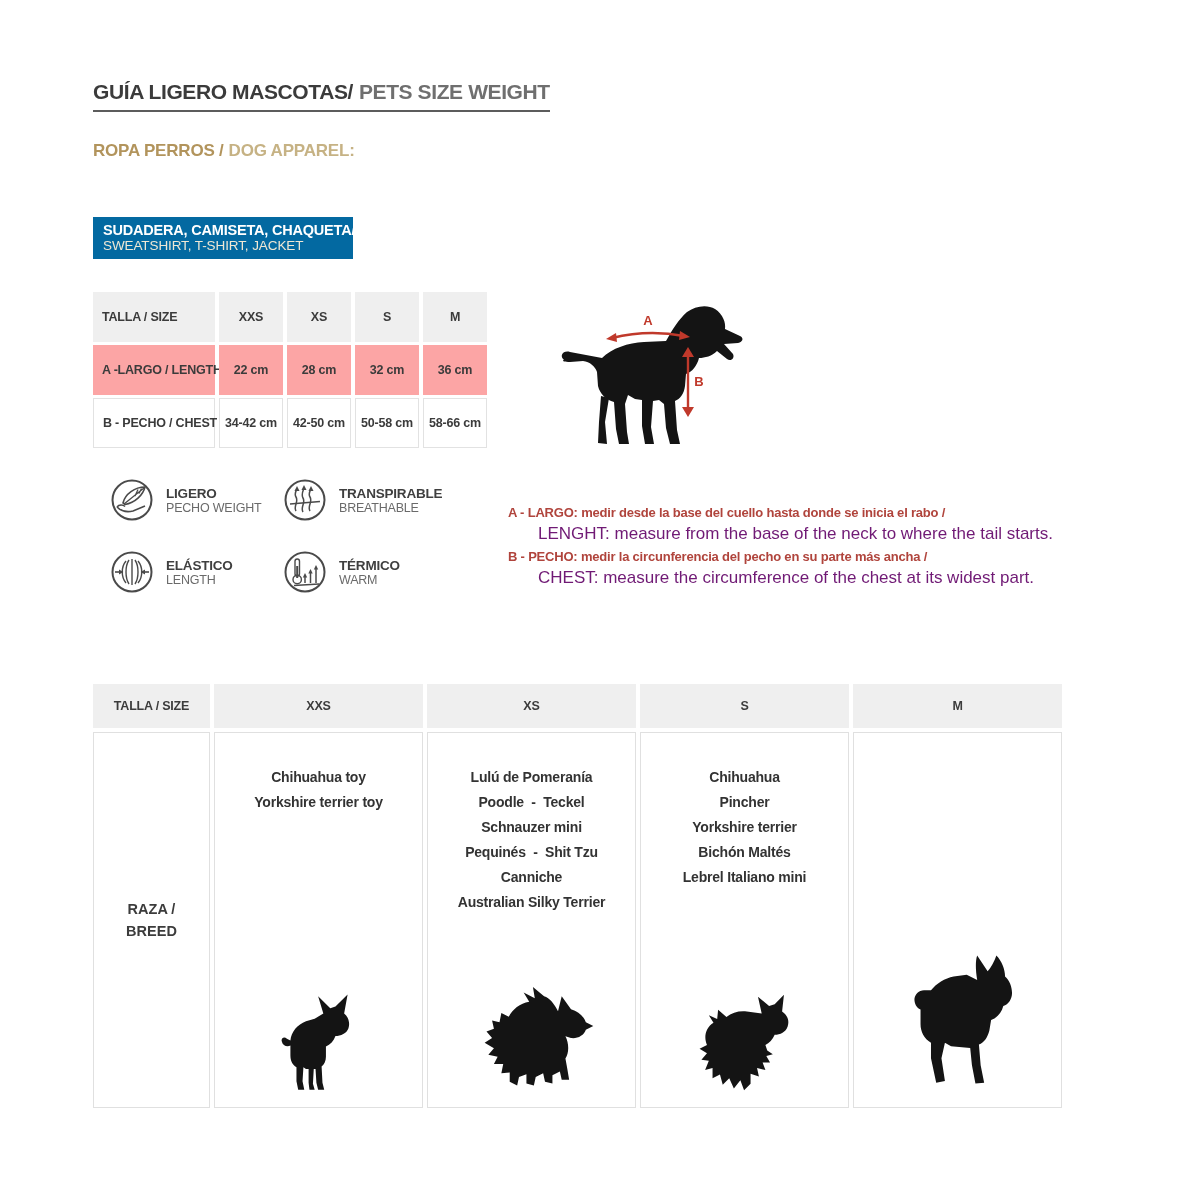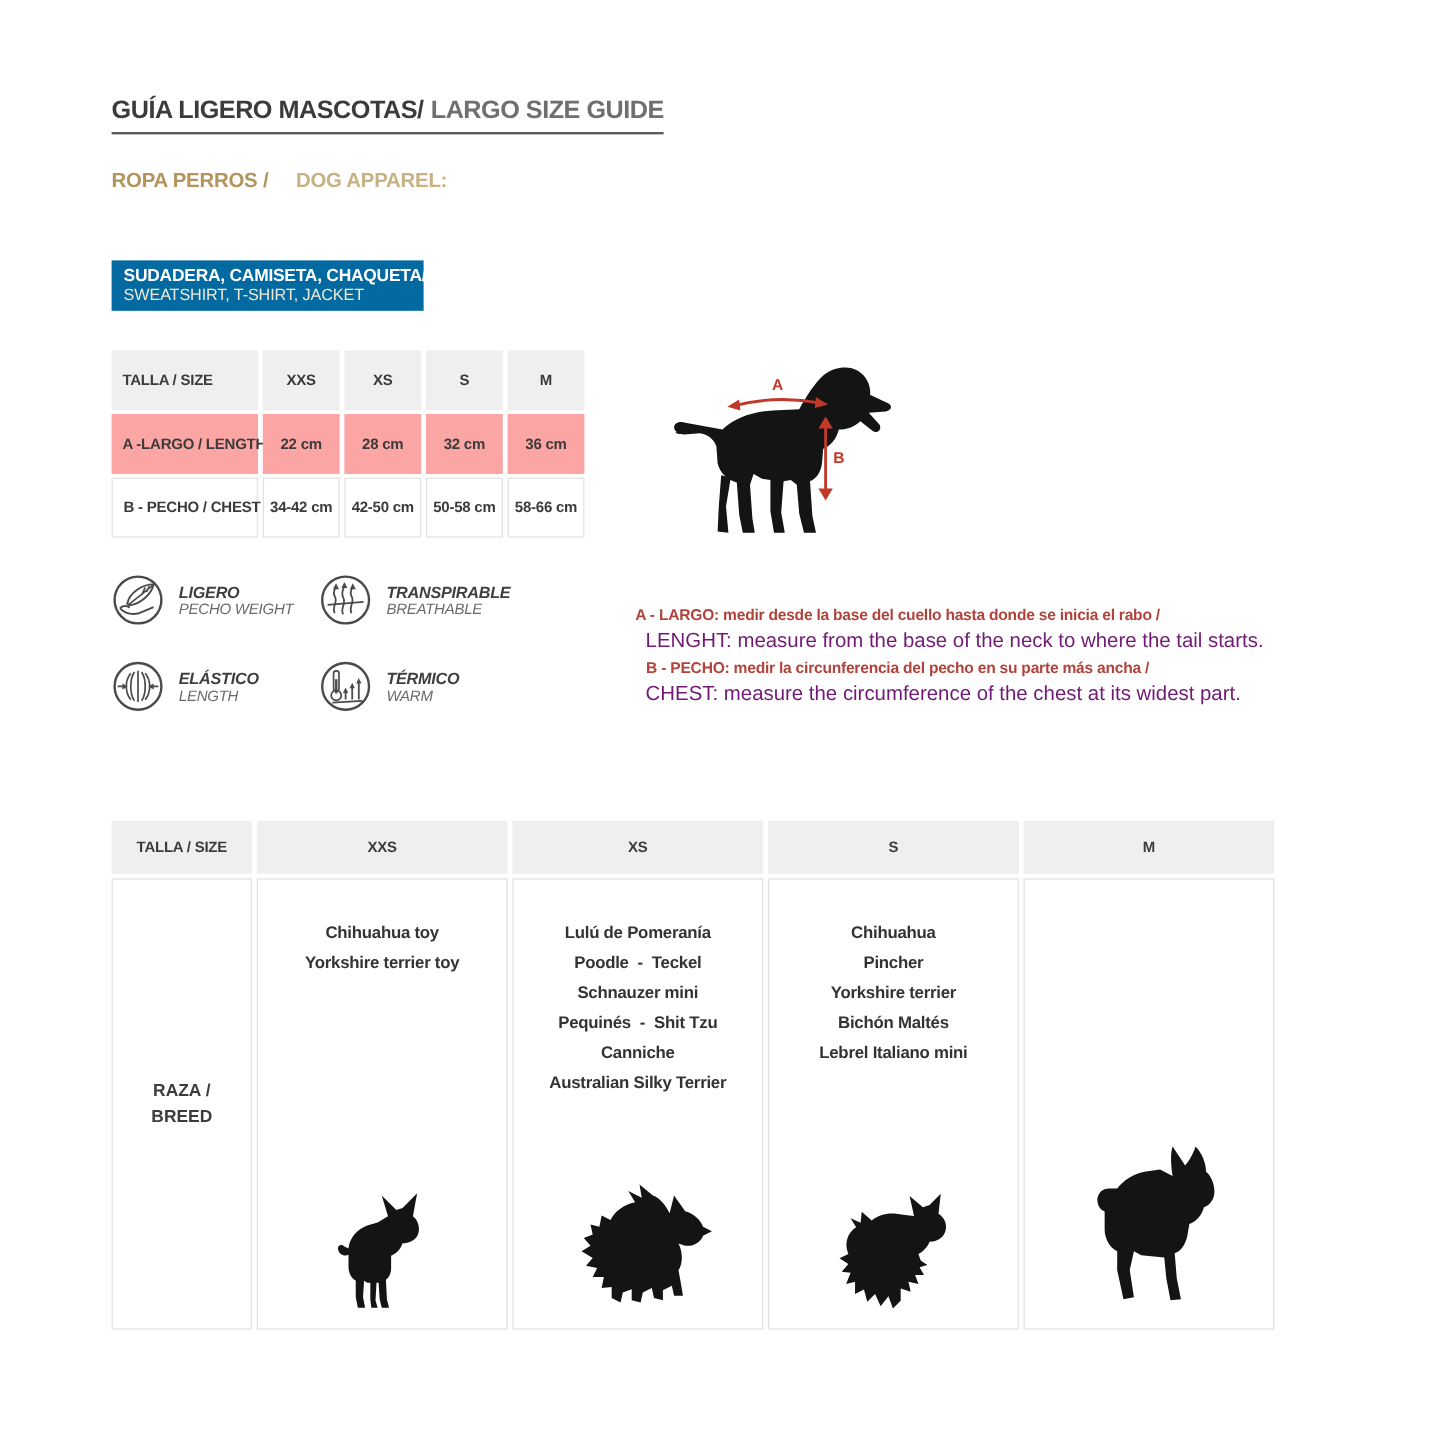--- a/index.html
+++ b/index.html
@@ -8,21 +8,21 @@
 
   
   .title-wrap { position:absolute; left:93px; top:80px; }
   .title-line { display:inline-block; border-bottom:2px solid #5c5c5c; padding-bottom:6px;
                 font-size:21px; font-weight:bold; letter-spacing:-0.4px; white-space:nowrap; }
   .title-es { color:#3b3b3b; }
   .title-en { color:#6f6f6f; margin-left:6px; }
   .subtitle { position:absolute; left:93px; top:141px; font-size:17px; font-weight:bold;
               letter-spacing:-0.2px; white-space:nowrap; }
   .subtitle-es { color:#b2945c; }
-  .subtitle-en { color:#c6b284; margin-left:23px; }
+  .subtitle-en { color:#c6b284; margin-left:5px; }
 
   
   .category-box { position:absolute; left:93px; top:217px; width:260px; background:#0369a1;
                   padding:5px 10px 6px 10px; }
   .cat-es { color:#ffffff; font-weight:bold; font-size:14.5px; letter-spacing:-0.2px; white-space:nowrap; }
   .cat-en { color:#efe8d5; font-size:13.5px; letter-spacing:-0.1px; white-space:nowrap; }
 
   
   .size-table { position:absolute; left:93px; top:292px; display:grid;
                 grid-template-columns:122px 64px 64px 64px 64px; gap:3px 4px; grid-auto-rows:50px; }
@@ -30,28 +30,28 @@
              font-weight:bold; color:#3b3b3b; letter-spacing:-0.2px; white-space:nowrap; }
   .st-label { justify-content:flex-start; padding-left:9px; }
   .st-head { background:#efefef; }
   .st-rowA { background:#fca5a5; }
   .st-rowB { background:#ffffff; border:1px solid #e2e2e2; }
 
   
   .dog-diagram { position:absolute; left:548px; top:298px; }
 
   
-  .features { position:absolute; left:93px; top:477px; display:grid;
-              grid-template-columns:173px 200px; row-gap:26px;font-style:italic; }
+  .features { position:absolute; left:110px; top:477px; display:grid;
+              grid-template-columns:173px 200px; row-gap:26px; }
   .feature { display:flex; align-items:center; gap:12px; height:46px; }
   .f-es { font-size:13.5px; font-weight:bold; color:#3f3f3f; letter-spacing:-0.2px; }
   .f-en { font-size:12.5px; color:#6a6a6a; letter-spacing:-0.2px; }
 
   
-  .notes { position:absolute; left:508px; top:502px; width:480px;text-align:center; }
+  .notes { position:absolute; left:508px; top:502px; width:480px; }
   .note { margin-bottom:2px; }
   .note-es { font-size:13px; font-weight:bold; color:#b0443c; letter-spacing:-0.2px;
              line-height:21px; white-space:nowrap; }
   .note-en { font-size:17px; color:#701a75; padding-left:30px; line-height:21px; white-space:nowrap; }
 
   
   .breed-table { position:absolute; left:93px; top:684px; width:957px; }
   .bt-header { display:grid; grid-template-columns:117px 209px 209px 209px 209px; gap:4px; height:44px; }
   .bt-head-cell { background:#efefef; display:flex; align-items:center; justify-content:center;
                   font-size:12.5px; font-weight:bold; letter-spacing:-0.2px; }
@@ -65,21 +65,21 @@
   .dog-fig { position:absolute; bottom:12px; left:50%; transform:translateX(-50%); }
 
   .sil { fill:#141414; }
   .ic { stroke:#4a4a4a; fill:none; }
 </style>
 </head>
 <body>
 
 <div class="title-wrap">
   <div class="title-line">
-    <span class="title-es">GUÍA LIGERO MASCOTAS/</span><span class="title-en">LARGO SIZE GUIDE</span>
+    <span class="title-es">GUÍA LIGERO MASCOTAS/</span><span class="title-en">PETS SIZE WEIGHT</span>
   </div>
 </div>
 
 <div class="subtitle">
   <span class="subtitle-es">ROPA PERROS /</span><span class="subtitle-en">DOG APPAREL:</span>
 </div>
 
 <div class="category-box">
   <div class="cat-es">SUDADERA, CAMISETA, CHAQUETA/</div>
   <div class="cat-en">SWEATSHIRT, T-SHIRT, JACKET</div>

